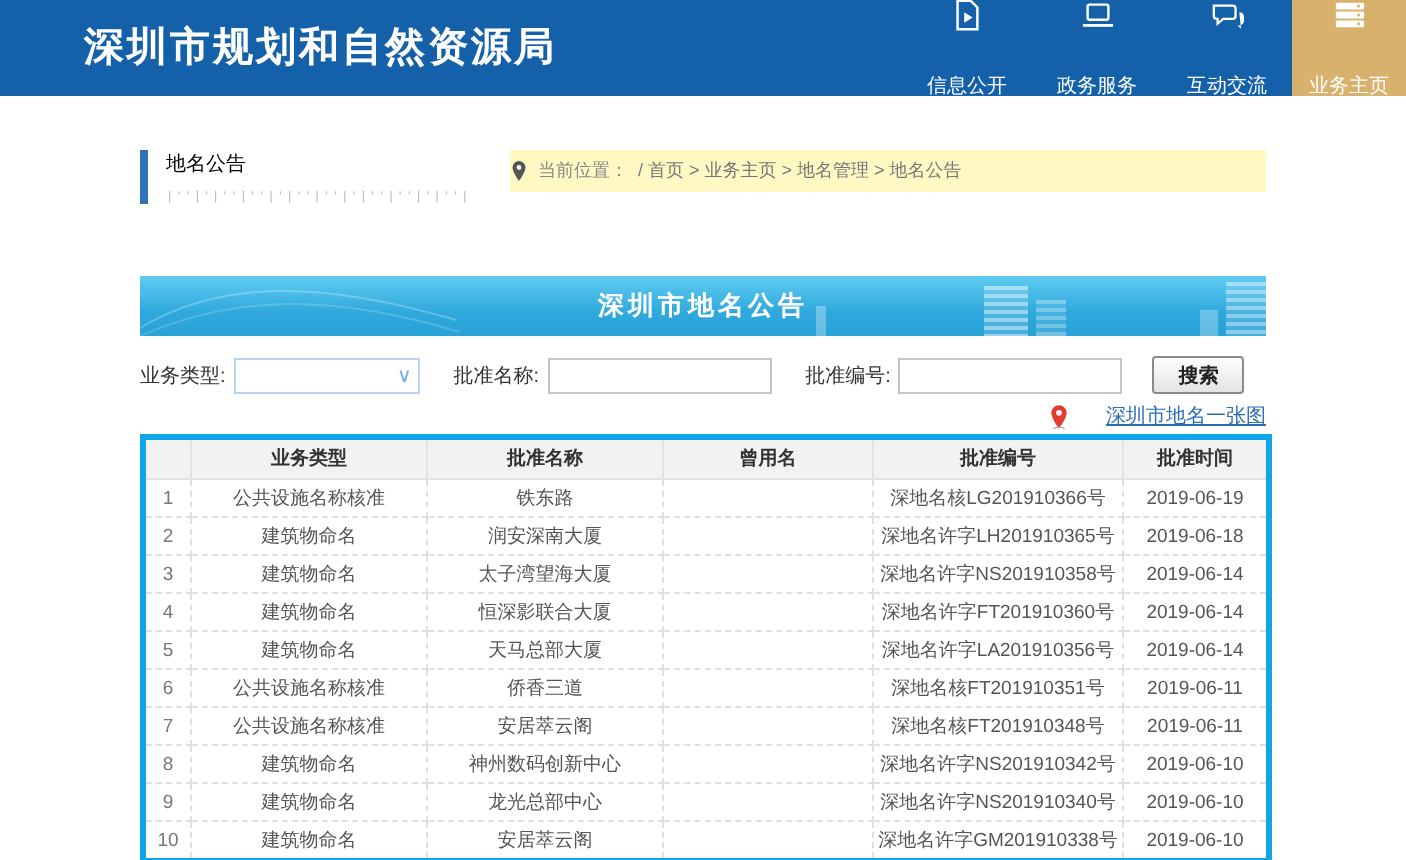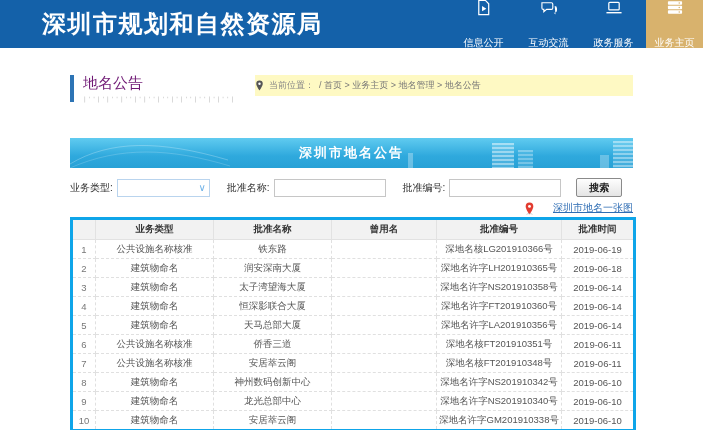--- a/index.html
+++ b/index.html
@@ -6,35 +6,35 @@
   html,body { margin:0; padding:0; }
   body {
     width:703px; height:430px; overflow:hidden;
     background:#fff;
     font-family:"Liberation Sans", sans-serif;
   }
 
   
   .header { height:48px; background:#1461a9; display:flex; align-items:stretch; }
   .header-title {
-    flex:1; color:#fff; font-size:24px; font-weight:bold;
+    flex:1; color:#fff; font-size:20px; font-weight:bold;
     line-height:48px; padding-left:42px; letter-spacing:1.5px; white-space:nowrap;
   }
   .nav { display:flex; }
   .nav-item {
     width:65px; display:flex; flex-direction:column; align-items:center;
     justify-content:center; gap:20px; color:#fff; font-size:10px; cursor:pointer;
   }
   .nav-item.active { background:#d8b26d; width:57px; }
   .nav-icon svg { display:block; }
 
   
   .section-row { margin-top:27px; padding:0 70px; display:flex; align-items:flex-start; }
   .section-title-block { border-left:4px solid #2d74b5; padding-left:9px; }
-  .section-title { color:#701a75; font-size:15px; line-height:16px; }
+  .section-title { color:#000000; font-size:10px; line-height:16px; }
   .section-sub {
     color:#b9b9b9; font-size:6px; margin-top:4px; letter-spacing:1px;
     font-family:"DejaVu Sans Mono", monospace; white-space:nowrap;
   }
   .breadcrumb {
     margin-left:auto; width:378px; height:21px; background:#fef9c3;
     display:flex; align-items:center; justify-content:flex-start; gap:5px;
     font-size:9px; color:#888;
   }
   .breadcrumb .path { color:#777; }
@@ -108,34 +108,34 @@
         <svg width="17" height="17" viewBox="0 0 18 18">
             <path d="M4 1.5h7l3.5 3.5v11.5H4z" fill="none" stroke="#fff" stroke-width="1.3"></path>
             <path d="M7.5 7.5l4.5 2.8-4.5 2.8z" fill="#fff"></path>
           </svg>
       </span>
       <span>信息公开</span>
     </div>
     <div class="nav-item">
       <span class="nav-icon">
         <svg width="18" height="17" viewBox="0 0 19 18">
+            <rect x="4" y="3.5" width="11" height="8" rx="1" fill="none" stroke="#fff" stroke-width="1.3"></rect>
+            <path d="M1.5 14.5h16" stroke="#fff" stroke-width="1.5"></path>
+          </svg>
+      </span>
+      <span>政务服务</span>
+    </div>
+    <div class="nav-item">
+      <span class="nav-icon">
+        <svg width="18" height="17" viewBox="0 0 19 18">
             <path d="M2 4h10a1.5 1.5 0 011.5 1.5v4A1.5 1.5 0 0112 11H7l-3 2.5V11H3.5A1.5 1.5 0 012 9.5z" fill="none" stroke="#fff" stroke-width="1.2"></path>
             <path d="M15.5 7.5a2.5 2.5 0 012.5 2.5v2a2.5 2.5 0 01-2.5 2.5h-1l2 1.8-.3-1.8" fill="#fff"></path>
           </svg>
       </span>
       <span>互动交流</span>
-    </div>
-    <div class="nav-item">
-      <span class="nav-icon">
-        <svg width="18" height="17" viewBox="0 0 19 18">
-            <rect x="4" y="3.5" width="11" height="8" rx="1" fill="none" stroke="#fff" stroke-width="1.3"></rect>
-            <path d="M1.5 14.5h16" stroke="#fff" stroke-width="1.5"></path>
-          </svg>
-      </span>
-      <span>政务服务</span>
     </div>
     <div class="nav-item active">
       <span class="nav-icon">
         <svg width="18" height="17" viewBox="0 0 19 18">
             <rect x="2" y="2.5" width="15" height="3.6" rx="0.8" fill="#fff"></rect>
             <rect x="2" y="7.2" width="15" height="3.6" rx="0.8" fill="#fff"></rect>
             <rect x="2" y="11.9" width="15" height="3.6" rx="0.8" fill="#fff"></rect>
             <circle cx="14" cy="4.3" r="0.8" fill="#d8b26d"></circle>
             <circle cx="14" cy="9" r="0.8" fill="#d8b26d"></circle>
             <circle cx="14" cy="13.7" r="0.8" fill="#d8b26d"></circle>

